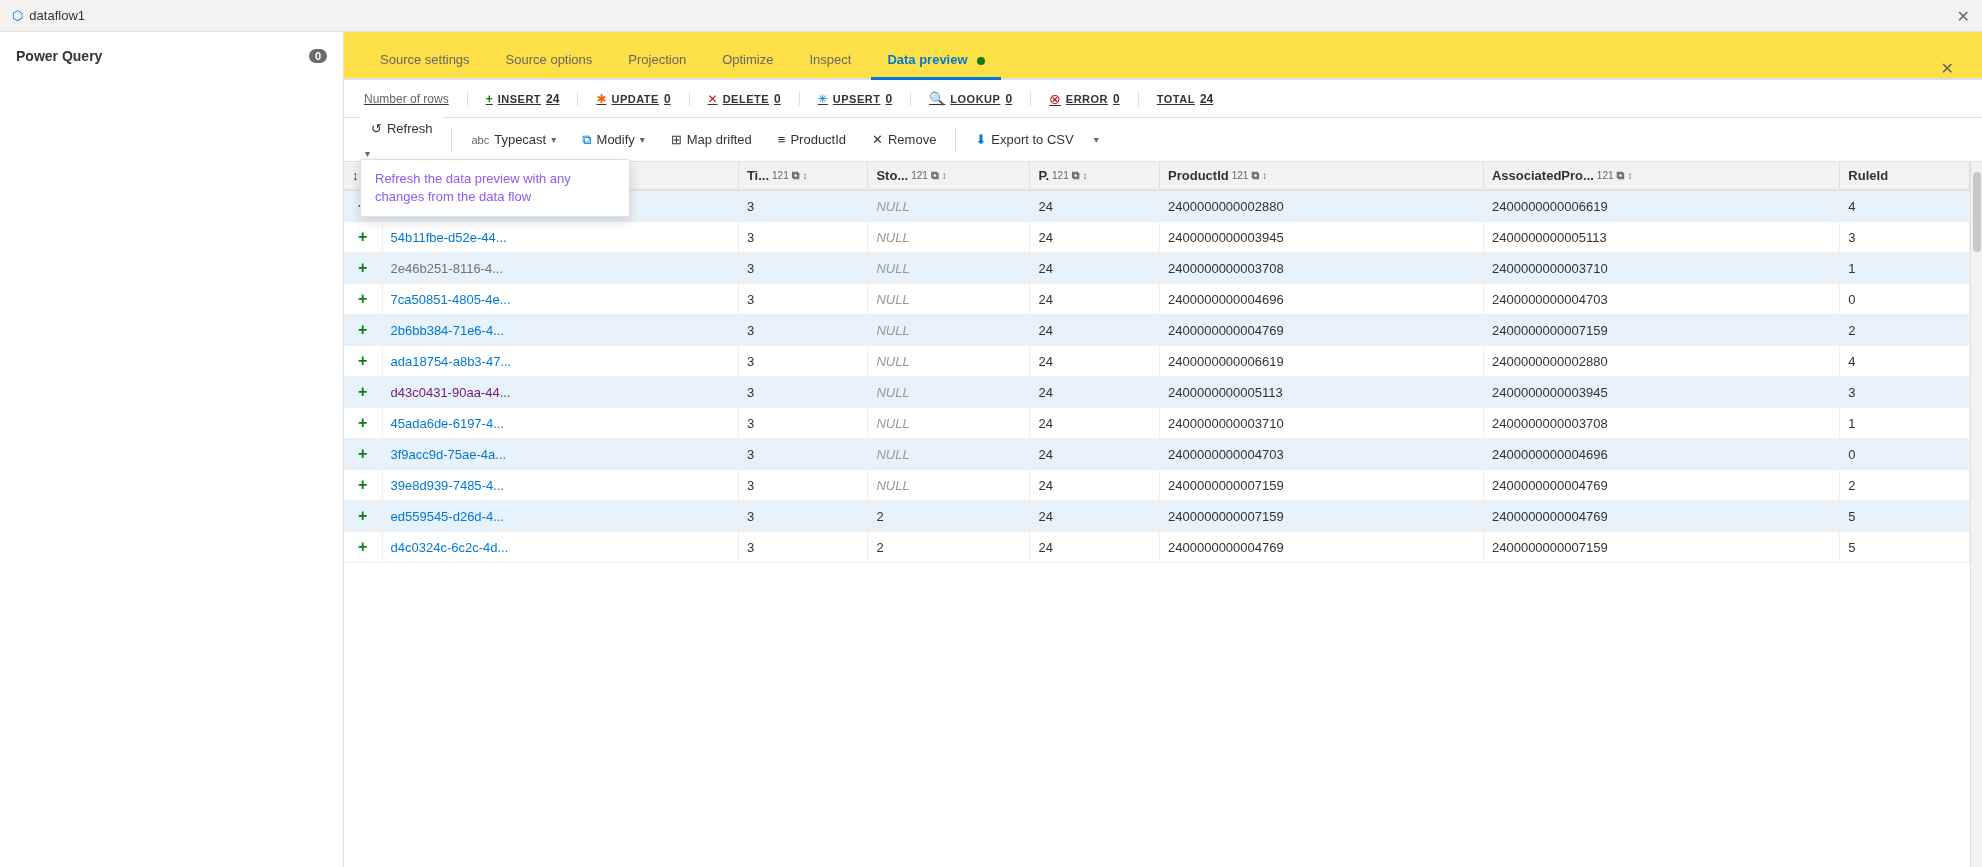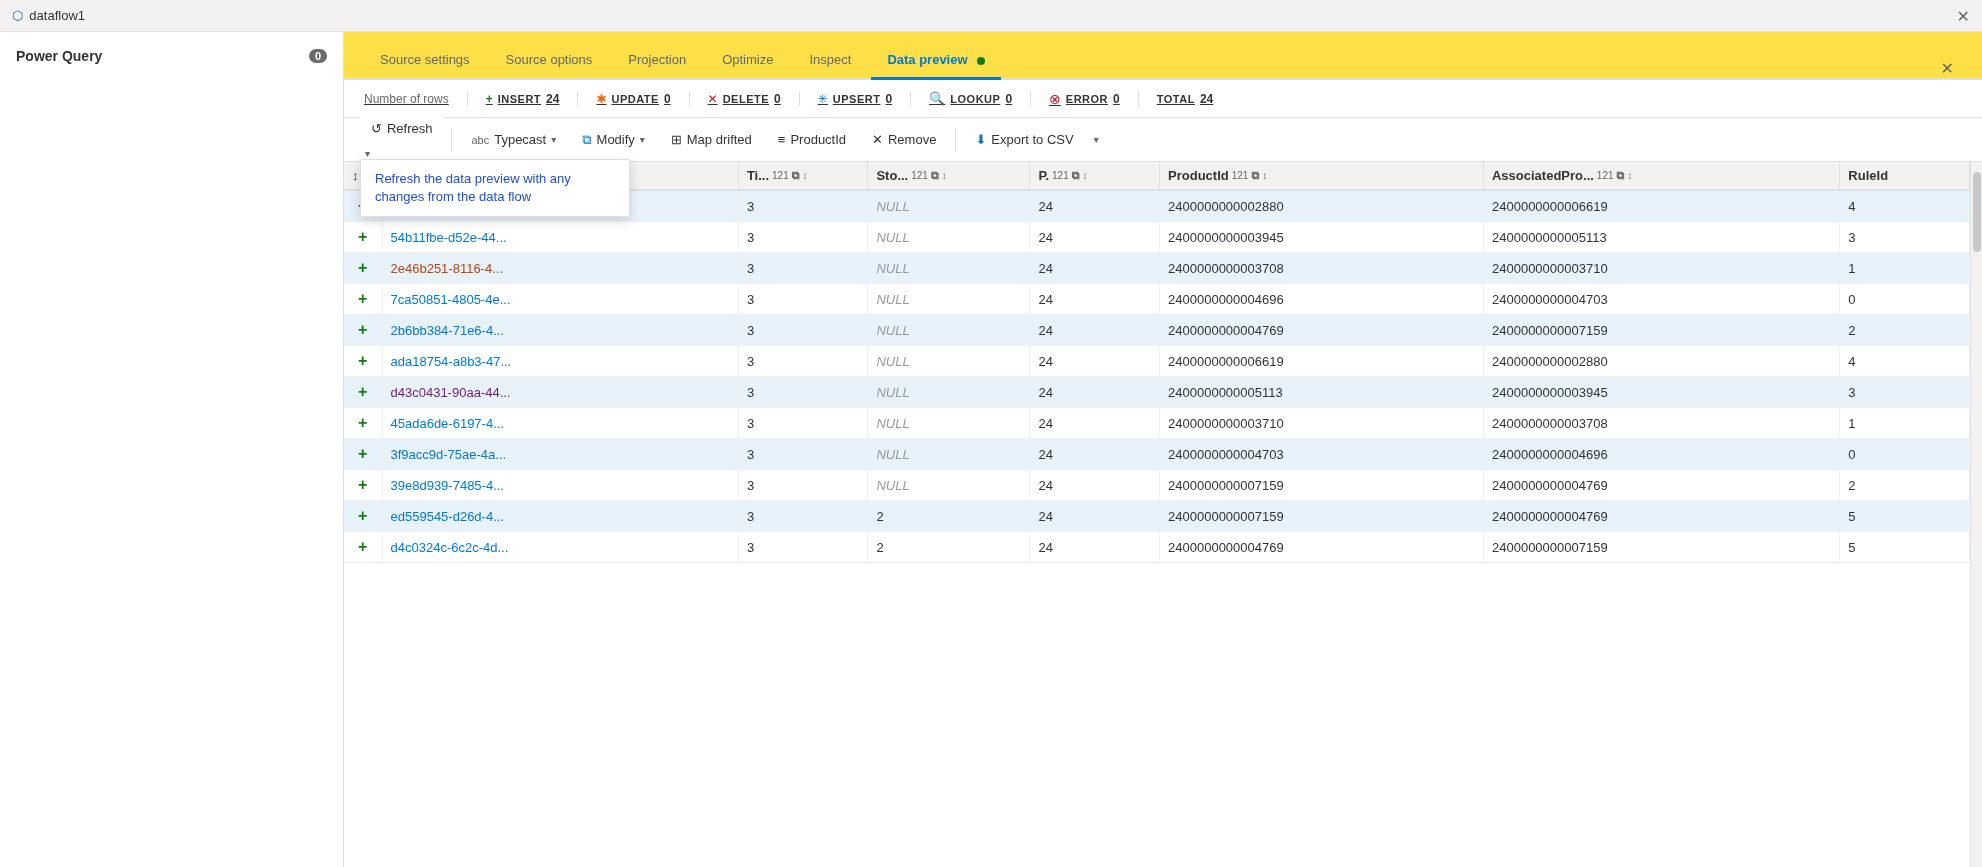--- a/index.html
+++ b/index.html
@@ -83,21 +83,21 @@
       font-size: 13px; color: #333; background: #fff;
     }
     .toolbar-divider { width: 1px; height: 24px; background: #e0e0e0; margin: 0 4px; }
     .chevron { font-size: 10px; color: #666; }
 
     
     .tooltip-container { position: relative; }
     .tooltip-box {
       position: absolute; top: 44px; left: 0; z-index: 100;
       background: #fff; border: 1px solid #e0e0e0; box-shadow: 0 4px 12px rgba(0,0,0,0.15);
-      padding: 10px 14px; width: 270px; font-size: 13px; color: #1d4ed8;
+      padding: 10px 14px; width: 270px; font-size: 13px; color: #8b5cf6;
       line-height: 1.4; border-radius: 2px;
     }
 
     
     .data-table-container { flex: 1; overflow: auto; }
     .data-table { width: 100%; border-collapse: collapse; font-size: 13px; }
 
     .data-table thead tr { background: #f3f2f1; border-bottom: 2px solid #e0e0e0; }
     .data-table th {
       padding: 6px 8px; text-align: left; font-weight: 600; color: #333;
@@ -346,21 +346,21 @@
       <td class="td-record" style="color:#0078d4;">54b11fbe-d52e-44...</td>
       <td class="td-num">3</td>
       <td class="td-null">NULL</td>
       <td class="td-num">24</td>
       <td class="td-num">2400000000003945</td>
       <td class="td-num">2400000000005113</td>
       <td class="td-num">3</td>
     </tr>
                 <tr style="background: rgb(232, 242, 251);">
       <td class="td-action" style="color:#107c10; font-weight:bold; font-size:16px;">+</td>
-      <td class="td-record" style="color:#c2410c;">2e46b251-8116-4...</td>
+      <td class="td-record" style="color:#737373;">2e46b251-8116-4...</td>
       <td class="td-num">3</td>
       <td class="td-null">NULL</td>
       <td class="td-num">24</td>
       <td class="td-num">2400000000003708</td>
       <td class="td-num">2400000000003710</td>
       <td class="td-num">1</td>
     </tr>
                 <tr style="background: rgb(255, 255, 255);">
       <td class="td-action" style="color:#107c10; font-weight:bold; font-size:16px;">+</td>
       <td class="td-record" style="color:#0078d4;">7ca50851-4805-4e...</td>

